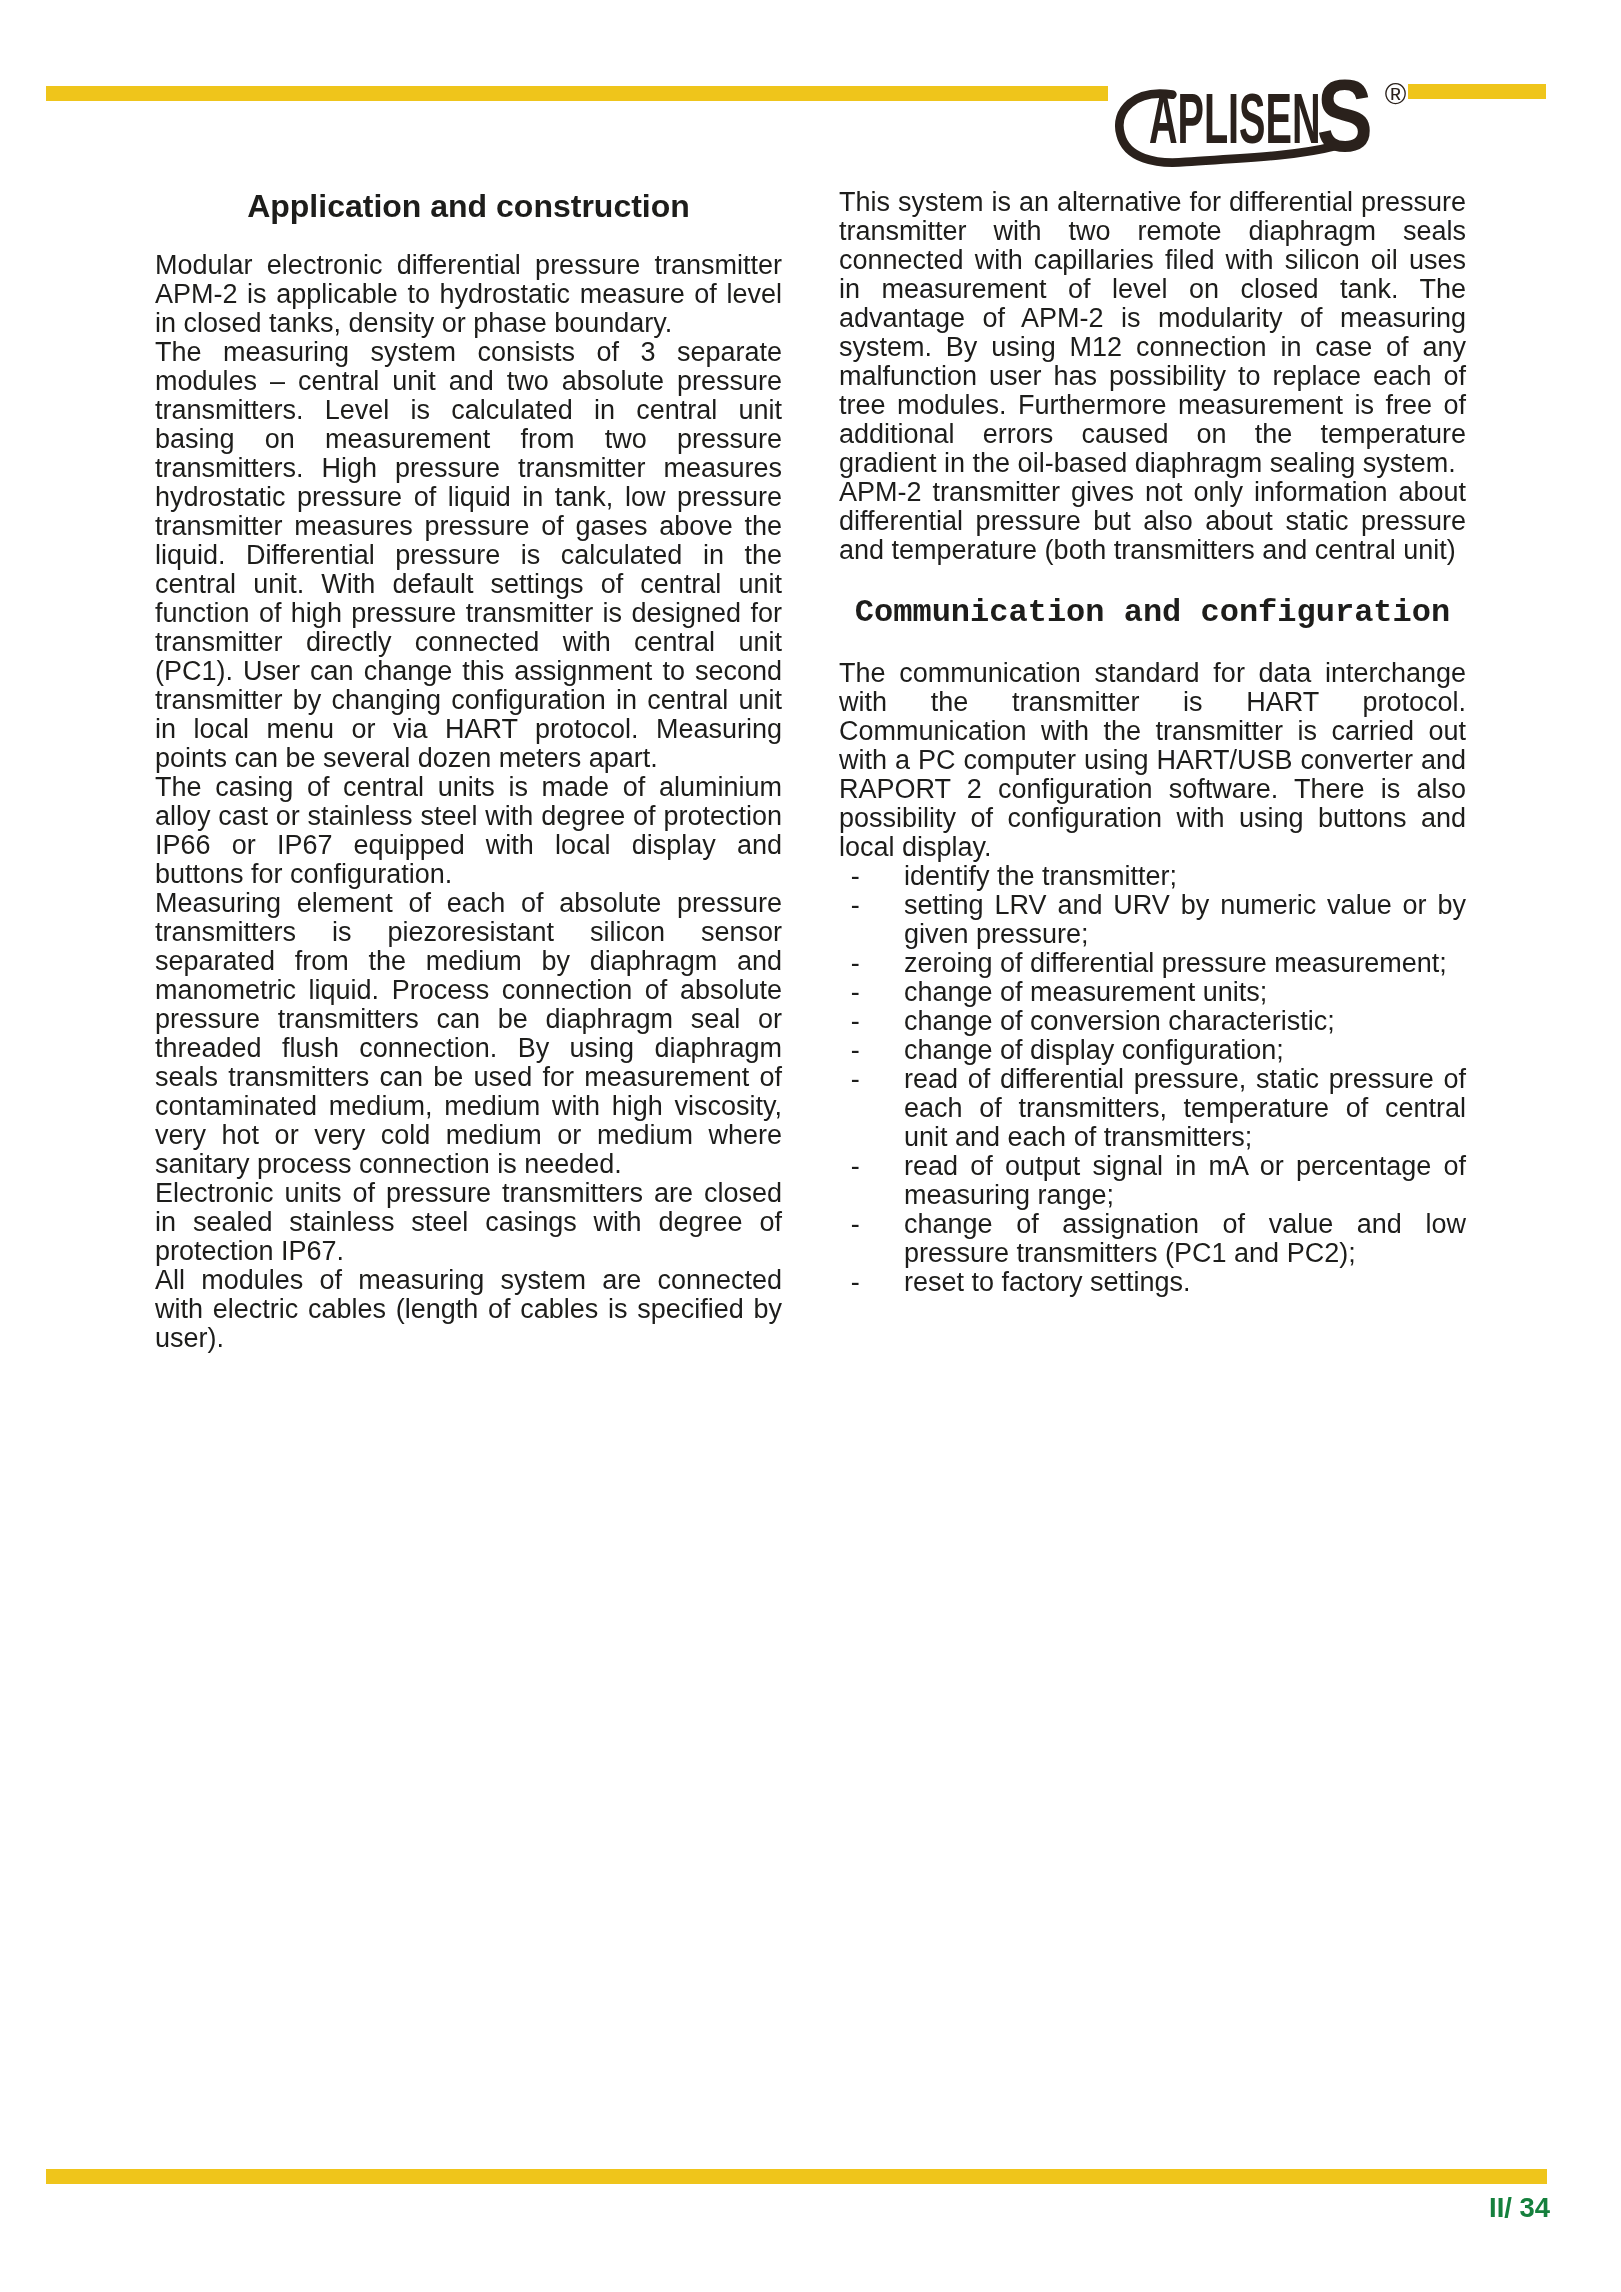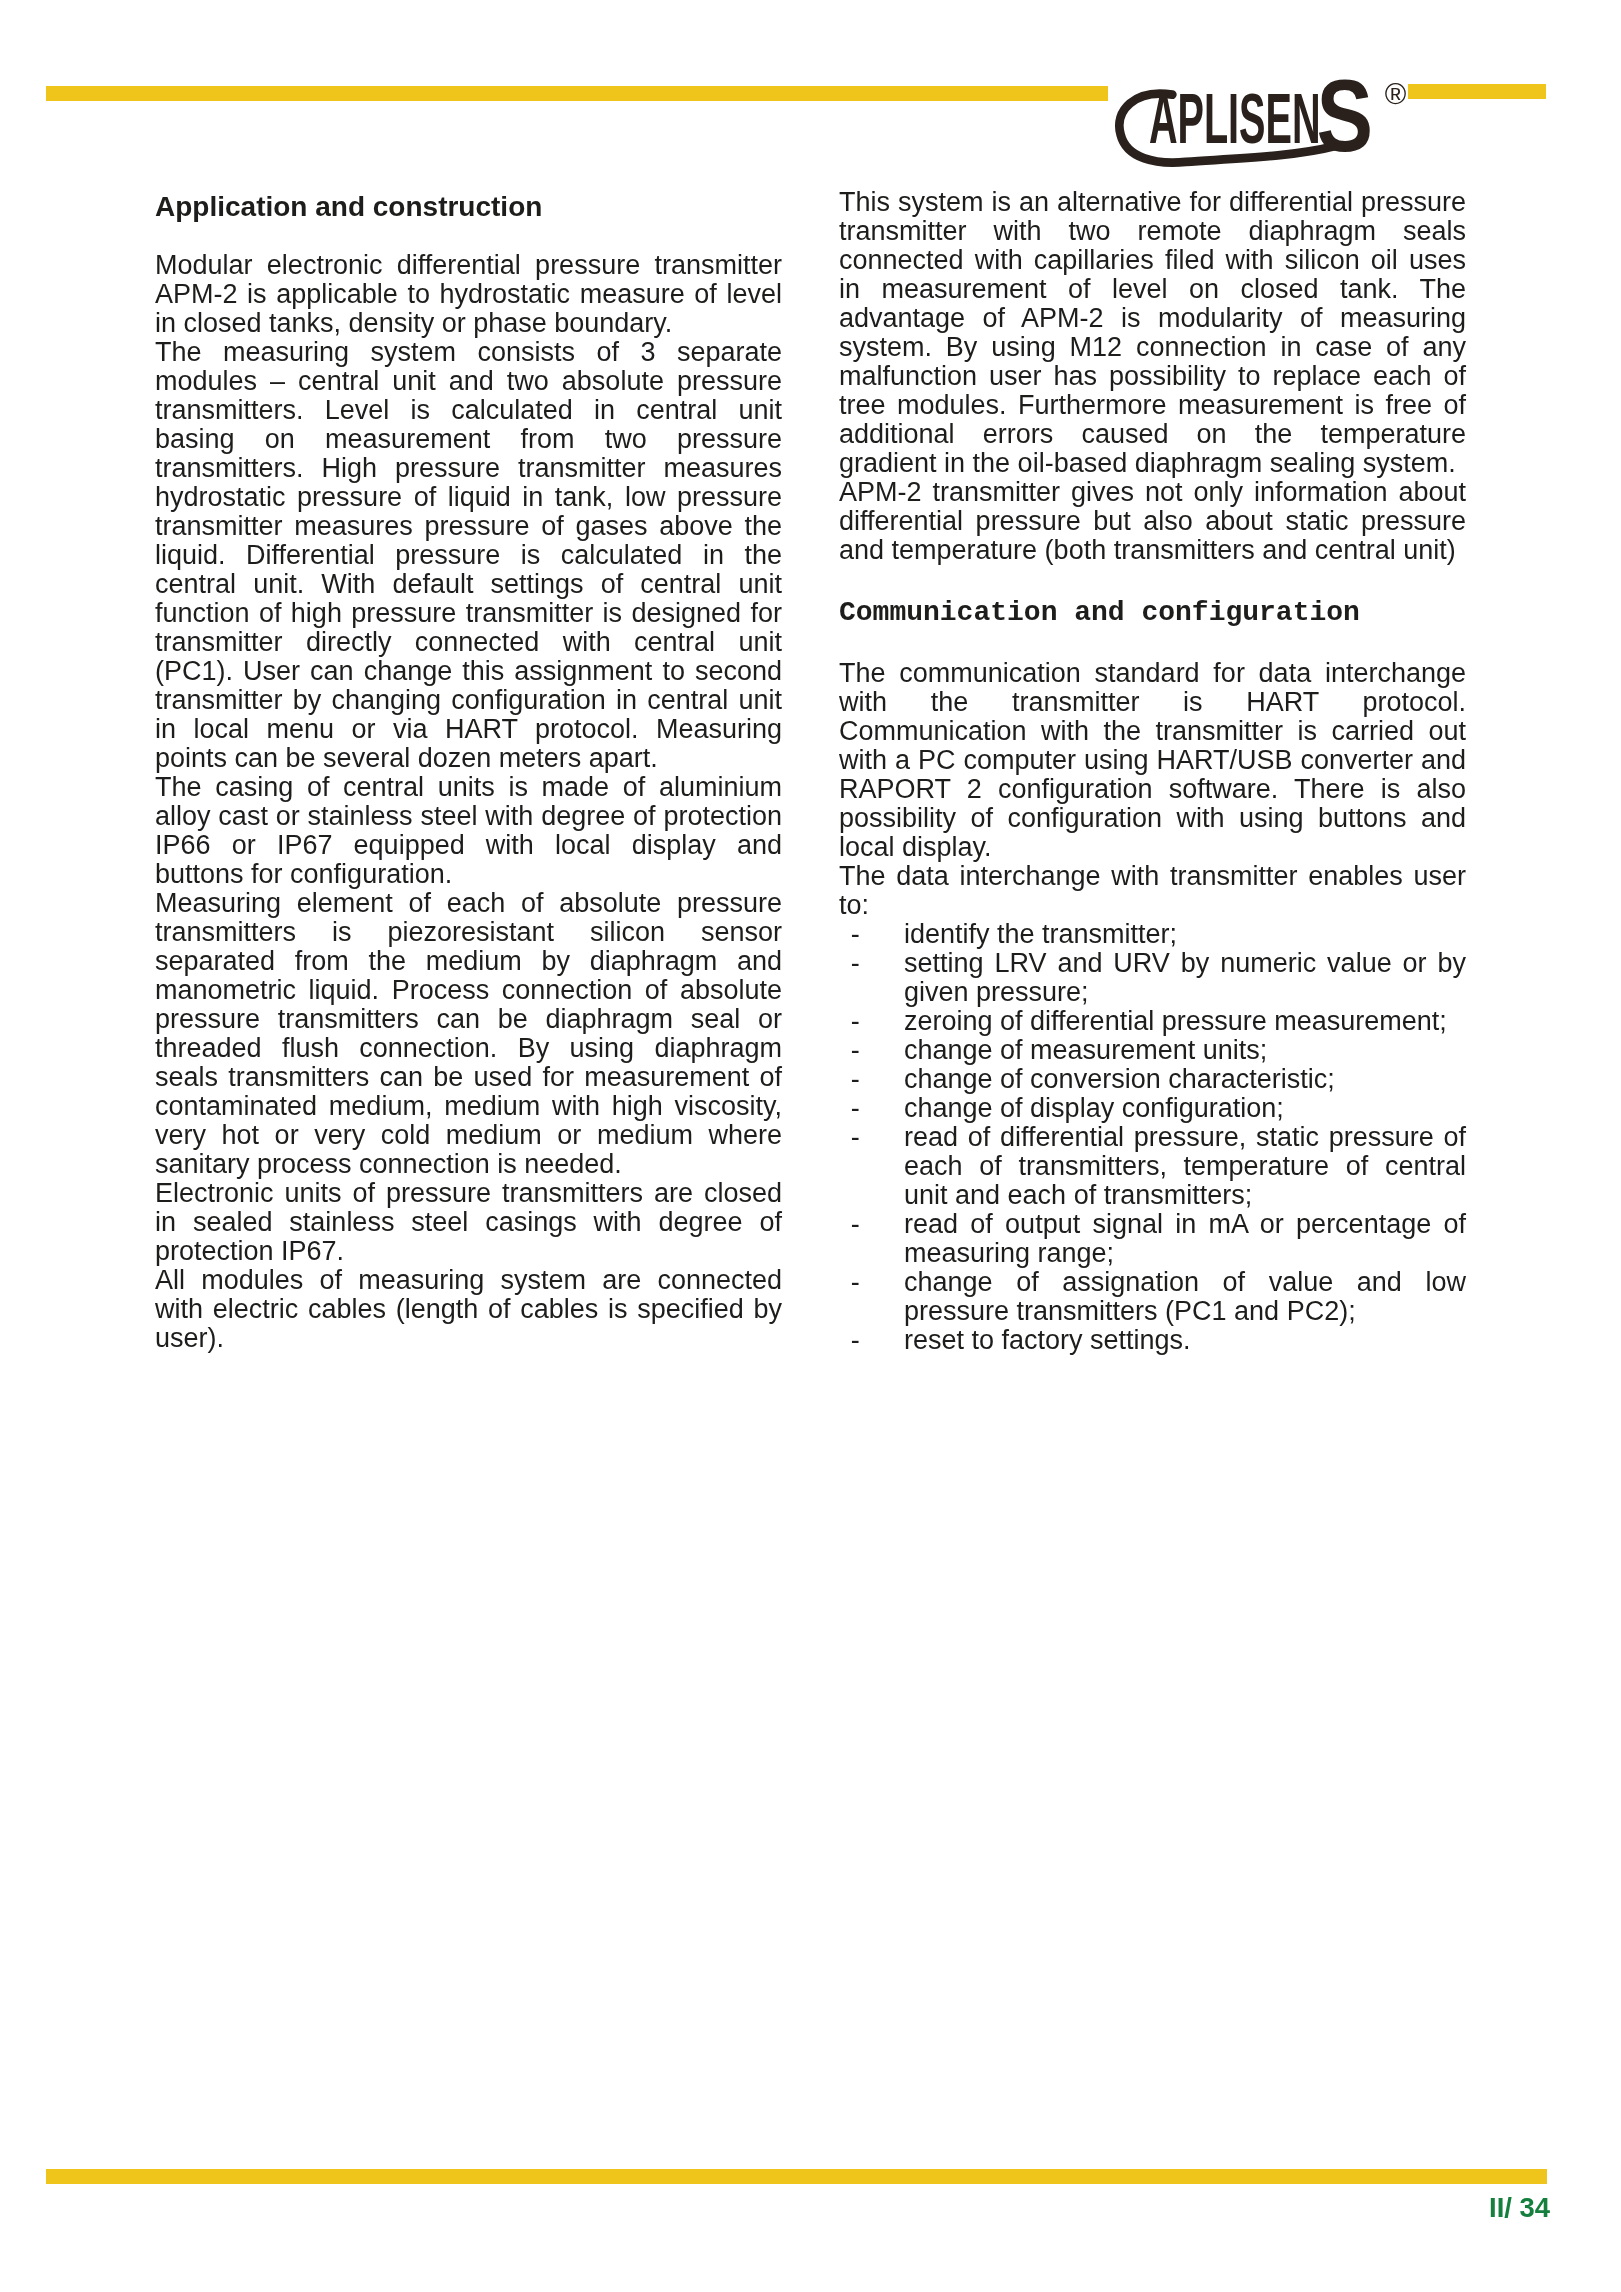--- a/index.html
+++ b/index.html
@@ -30,22 +30,22 @@
     display: flex; gap: 57px;
   }
   .col {
     width: 627px;
     font-size: 27px;
     line-height: 29px;
     text-align: justify;
   }
   .col p { margin: 0; }
   .section-heading {
-    font-size: 28px; line-height: 37px; font-weight: bold;
-    margin: 0;
+    font-size: 32px; line-height: 37px; font-weight: bold;
+    text-align: center; margin: 0;
   }
   .col-left .section-heading { margin-bottom: 25.5px; }
   .col-right .section-heading { margin-top: 29px; margin-bottom: 28px; font-family: Liberation Mono, monospace; }
 
   ul.dashlist { list-style: none; margin: 0; padding: 0; }
   ul.dashlist li { position: relative; padding-left: 65px; }
   ul.dashlist .marker { position: absolute; left: 11.8px; top: 0; }
 
   
   .bar-bottom { left: 46px; top: 2169px; width: 1501px; }
@@ -86,21 +86,20 @@
       <p>All modules of measuring system are connected with electric cables (length of cables is specified by user).</p>
     </div>
 
     <div class="col col-right">
       <p>This system is an alternative for differential pressure transmitter with two remote diaphragm seals connected with capillaries filed with silicon oil uses in measurement of level on closed tank. The advantage of APM-2 is modularity of measuring system. By using M12 connection in case of any malfunction user has possibility to replace each of tree modules. Furthermore measurement is free of additional errors caused on the temperature gradient in the oil-based diaphragm sealing system.</p>
       <p>APM-2 transmitter  gives not only information about differential pressure but also about static pressure and temperature (both transmitters and central unit)</p>
 
       <h2 class="section-heading">Communication and configuration</h2>
 
       <p>The communication standard for data interchange with the transmitter is HART protocol. Communication with the transmitter is carried out with a PC computer using HART/USB converter and RAPORT 2 configuration software. There is also possibility of configuration with using buttons and local display.</p>
-      <p>The data interchange with transmitter enables user to:</p>
 
       <ul class="dashlist">
         <li>
           <span class="marker">-</span>
           <span>identify the transmitter;</span>
         </li>
         <li>
           <span class="marker">-</span>
           <span>setting LRV and URV by numeric value or by given pressure;</span>
         </li>

